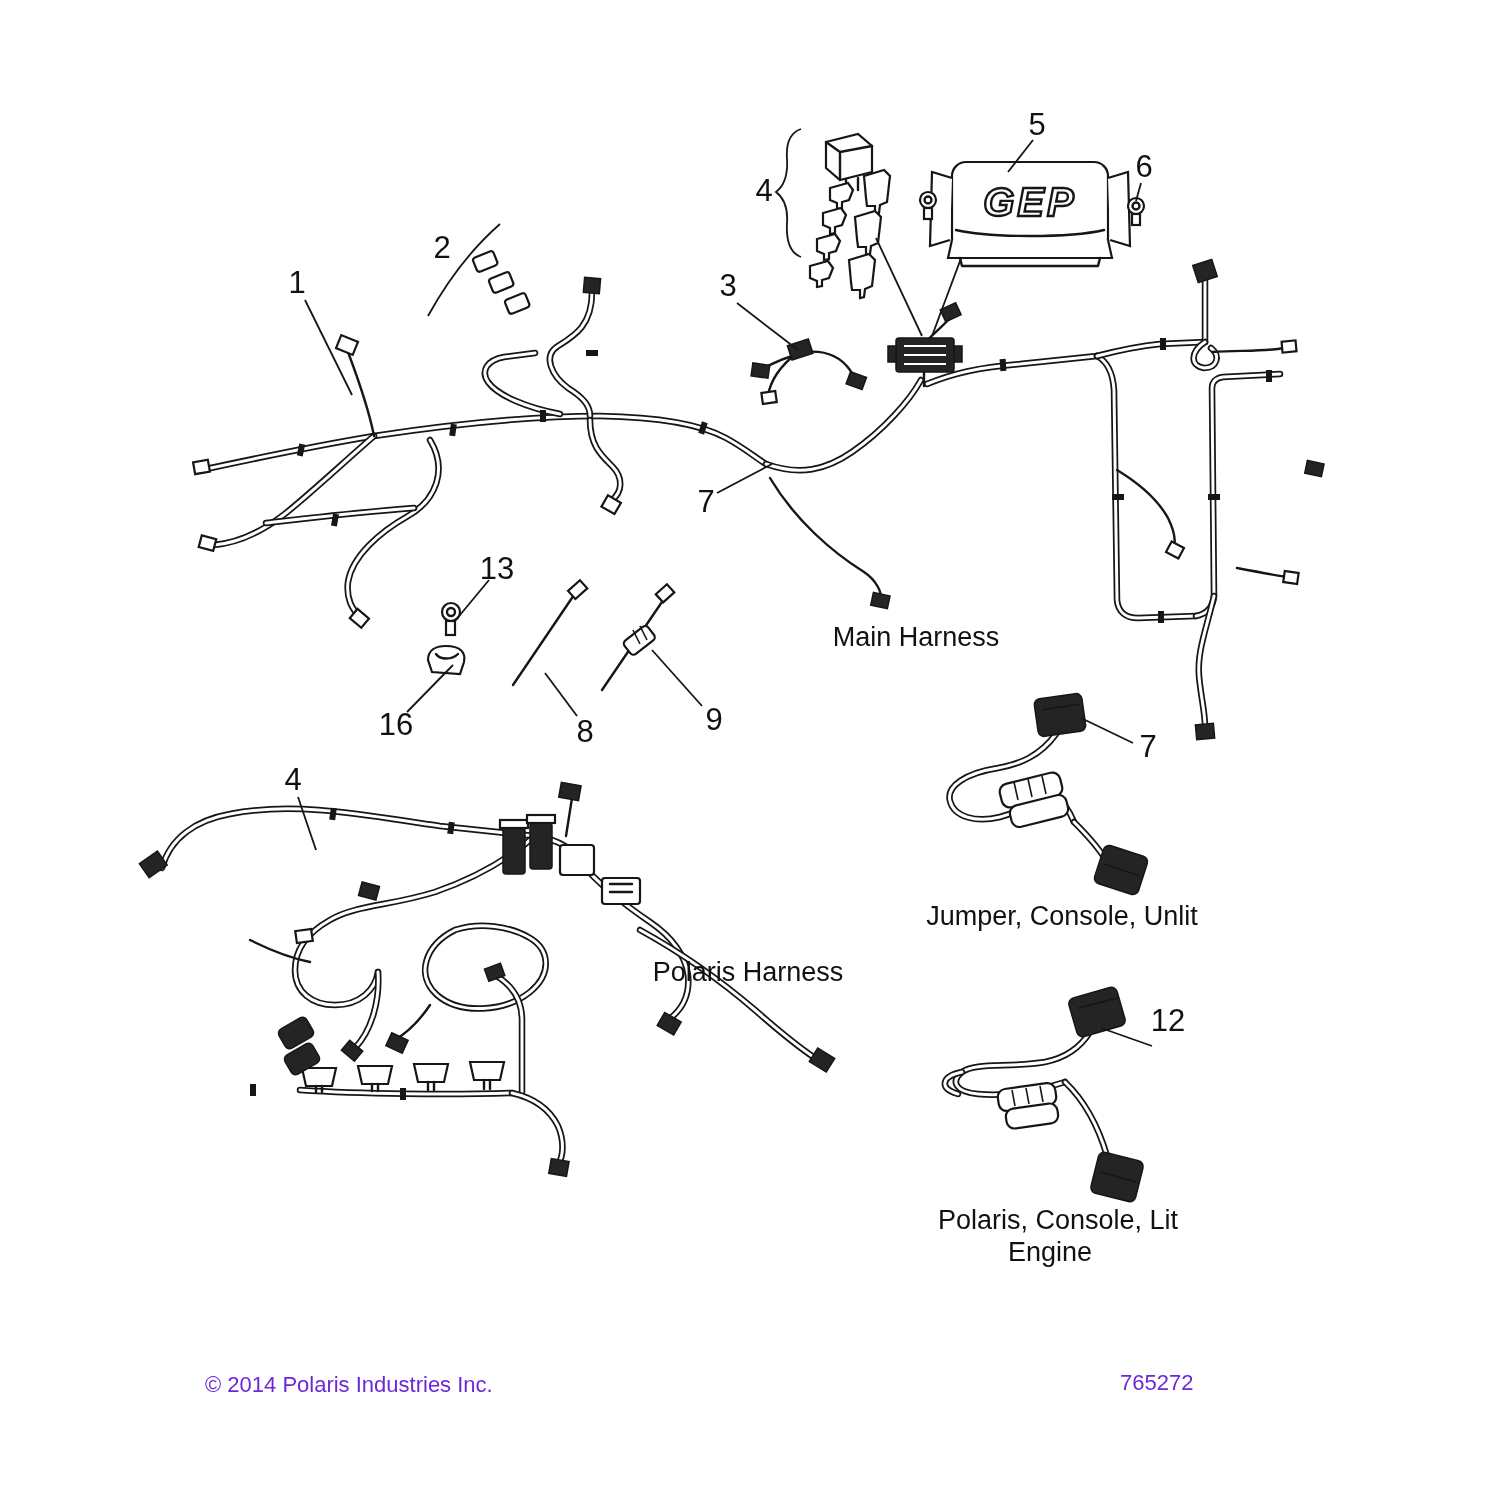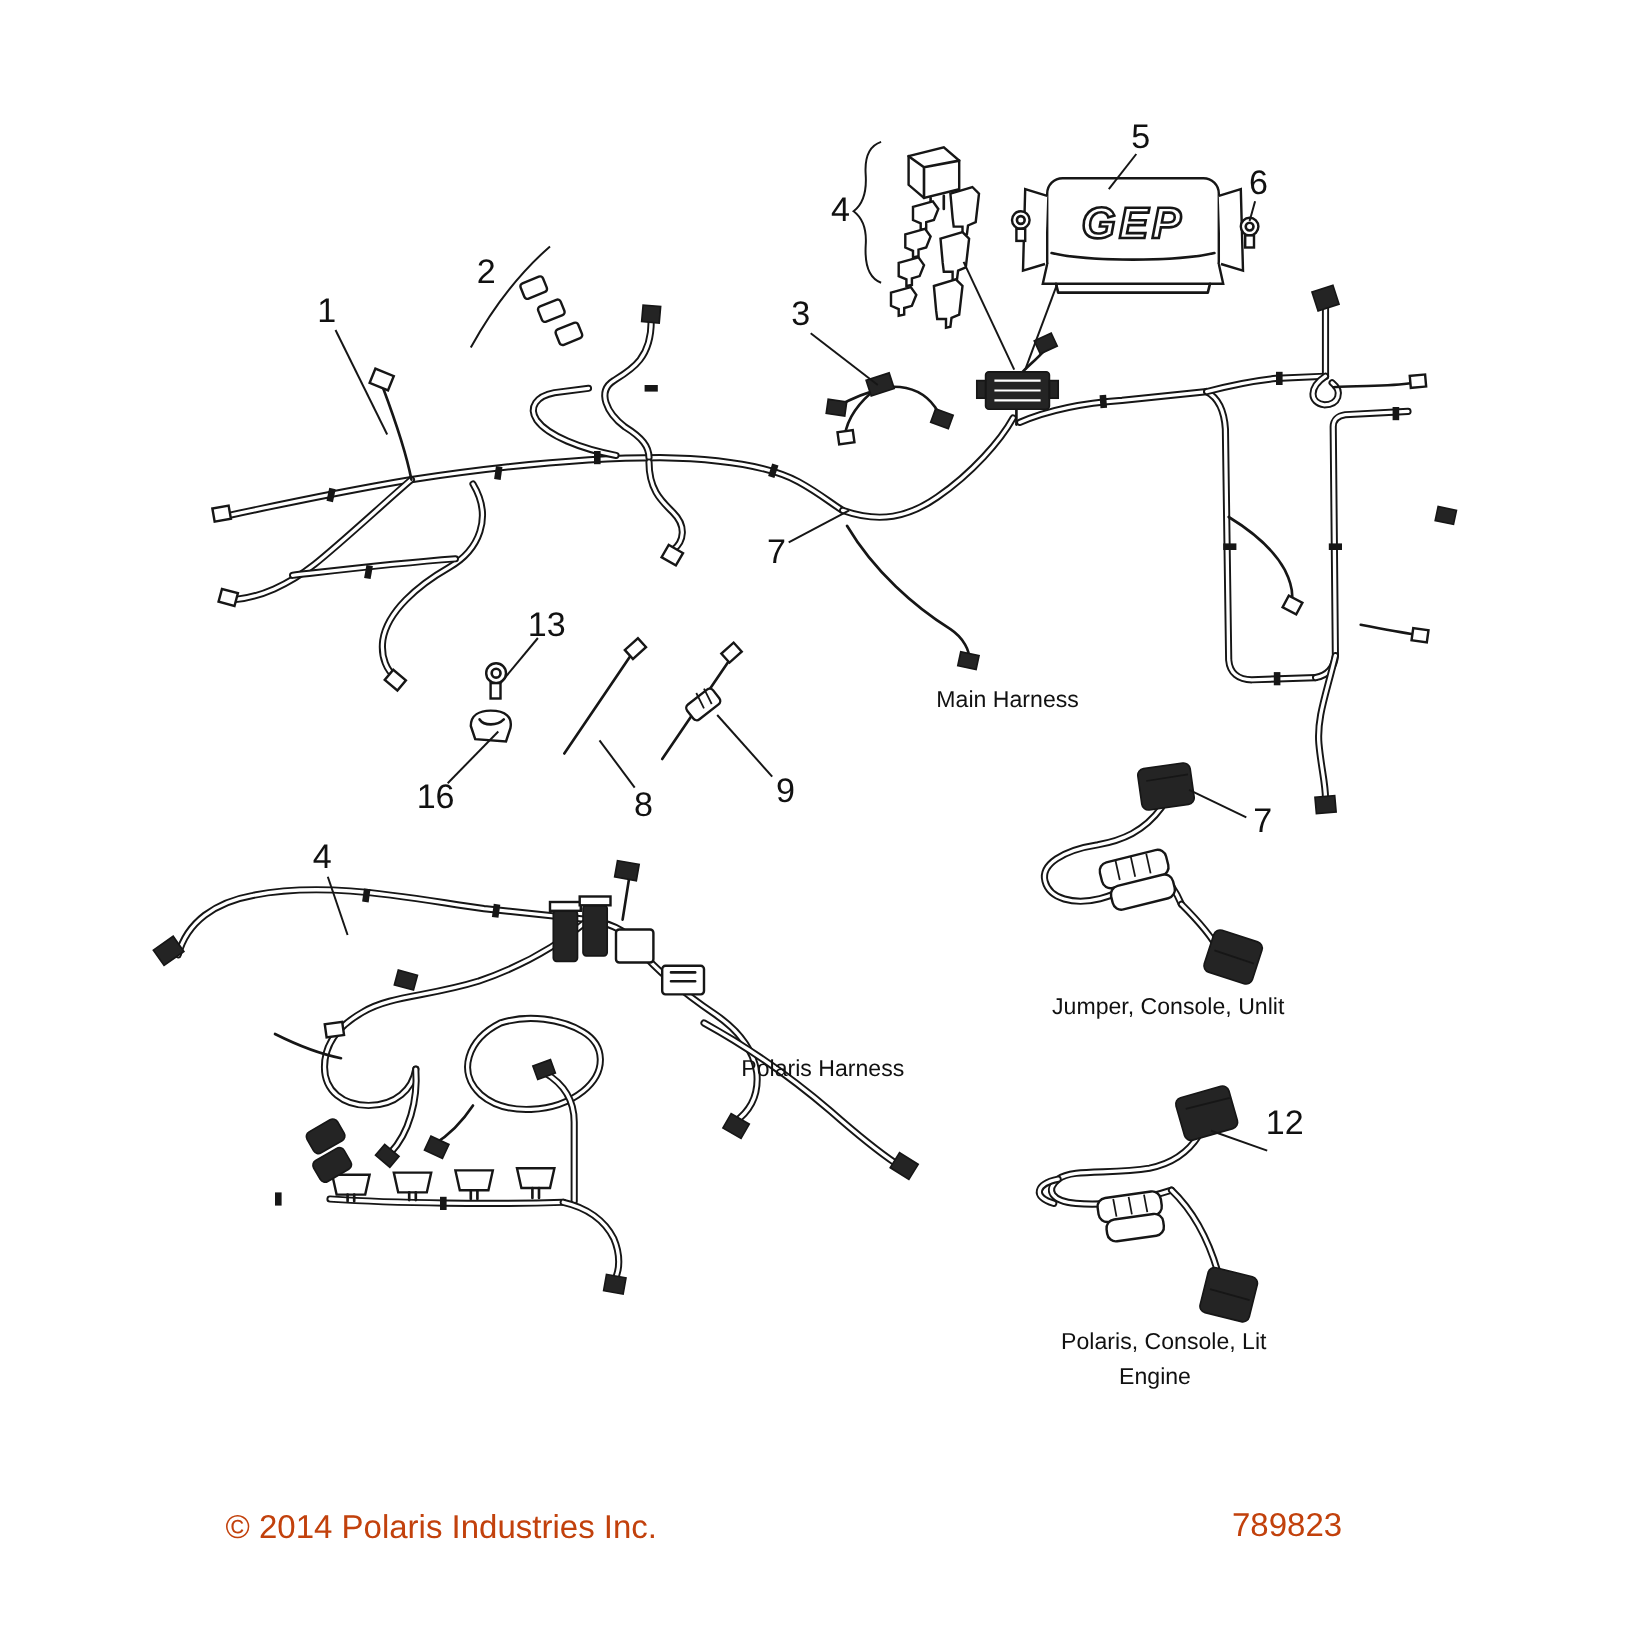--- a/index.html
+++ b/index.html
@@ -10,23 +10,23 @@
   .core{fill:none;stroke:#ffffff;stroke-width:3;stroke-linecap:round;stroke-linejoin:round}
   .wire{fill:none;stroke:#161616;stroke-width:2.4;stroke-linecap:round;stroke-linejoin:round}
   .lead{fill:none;stroke:#161616;stroke-width:1.8}
   .conn{fill:#ffffff;stroke:#161616;stroke-width:2.2}
   .cdark{fill:#242424;stroke:#161616;stroke-width:1.5}
   .clip{fill:#161616}
   .part{fill:#ffffff;stroke:#161616;stroke-width:2.2}
   .rib{stroke:#161616;stroke-width:1.6}
   .callout{position:absolute;transform:translate(-50%,-50%);font-size:31px;line-height:1;
            color:#111;white-space:nowrap;}
-  .dlabel{position:absolute;transform:translate(-50%,-50%);font-size:21px;line-height:32px;
+  .dlabel{position:absolute;transform:translate(-50%,-50%);font-size:27px;line-height:32px;
           color:#111;white-space:nowrap;text-align:left;}
-  .footnote{position:absolute;font-size:30px;color:#c2410c;white-space:nowrap;text-align:right;}
+  .footnote{position:absolute;font-size:22px;color:#6d28d9;white-space:nowrap;text-align:right;}
 </style>
 </head>
 <body>
 
 <div class="stage">
 
 <svg width="1500" height="1500" viewBox="0 0 1500 1500">
 
   <g>
 
@@ -322,15 +322,15 @@
   <div class="callout" style="left:396px;top:724px">16</div>
   <div class="callout" style="left:497px;top:568px">13</div>
 
   <div class="dlabel" style="left:916px;top:637px">Main Harness</div>
   <div class="dlabel" style="left:748px;top:972px">Polaris Harness</div>
   <div class="dlabel" style="left:1062px;top:916px">Jumper, Console, Unlit</div>
   <div class="dlabel" style="left:1058px;top:1220px">Polaris, Console, Lit</div>
   <div class="dlabel" style="left:1050px;top:1252px">Engine</div>
 
   <div class="footnote" style="left:205px;top:1372px">© 2014 Polaris Industries Inc.</div>
-  <div class="footnote" style="left:1120px;top:1370px">789823</div>
+  <div class="footnote" style="left:1120px;top:1370px">765272</div>
 
 </div>
 
 </body></html>

